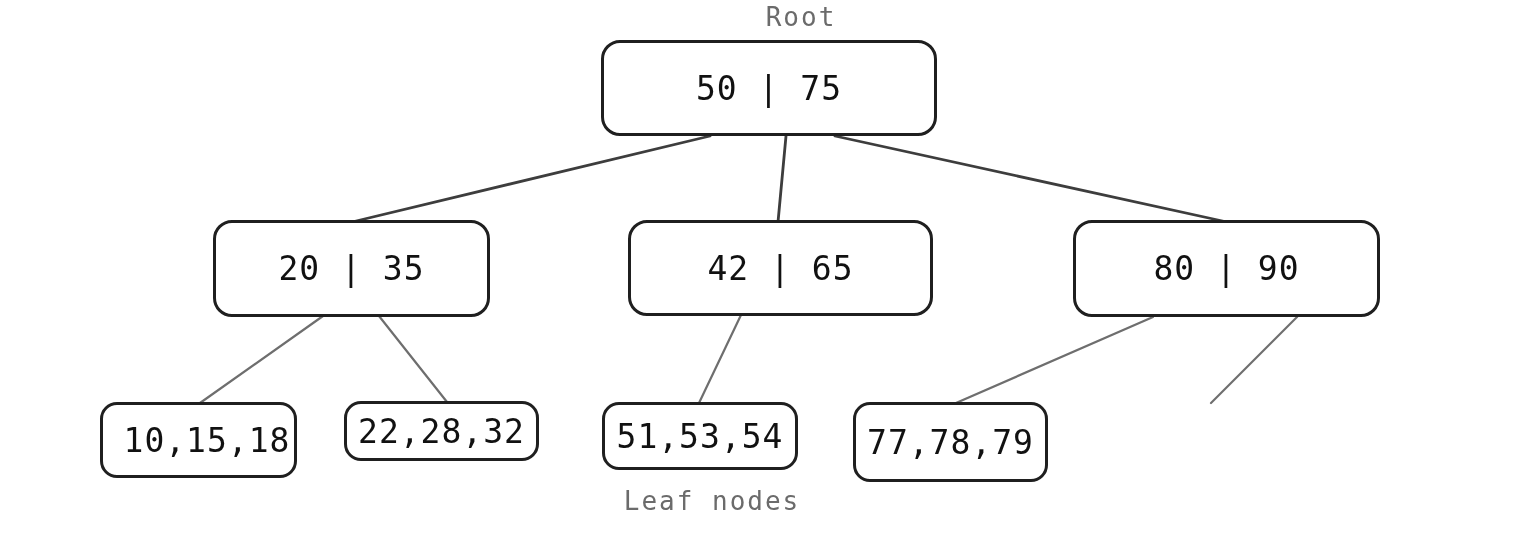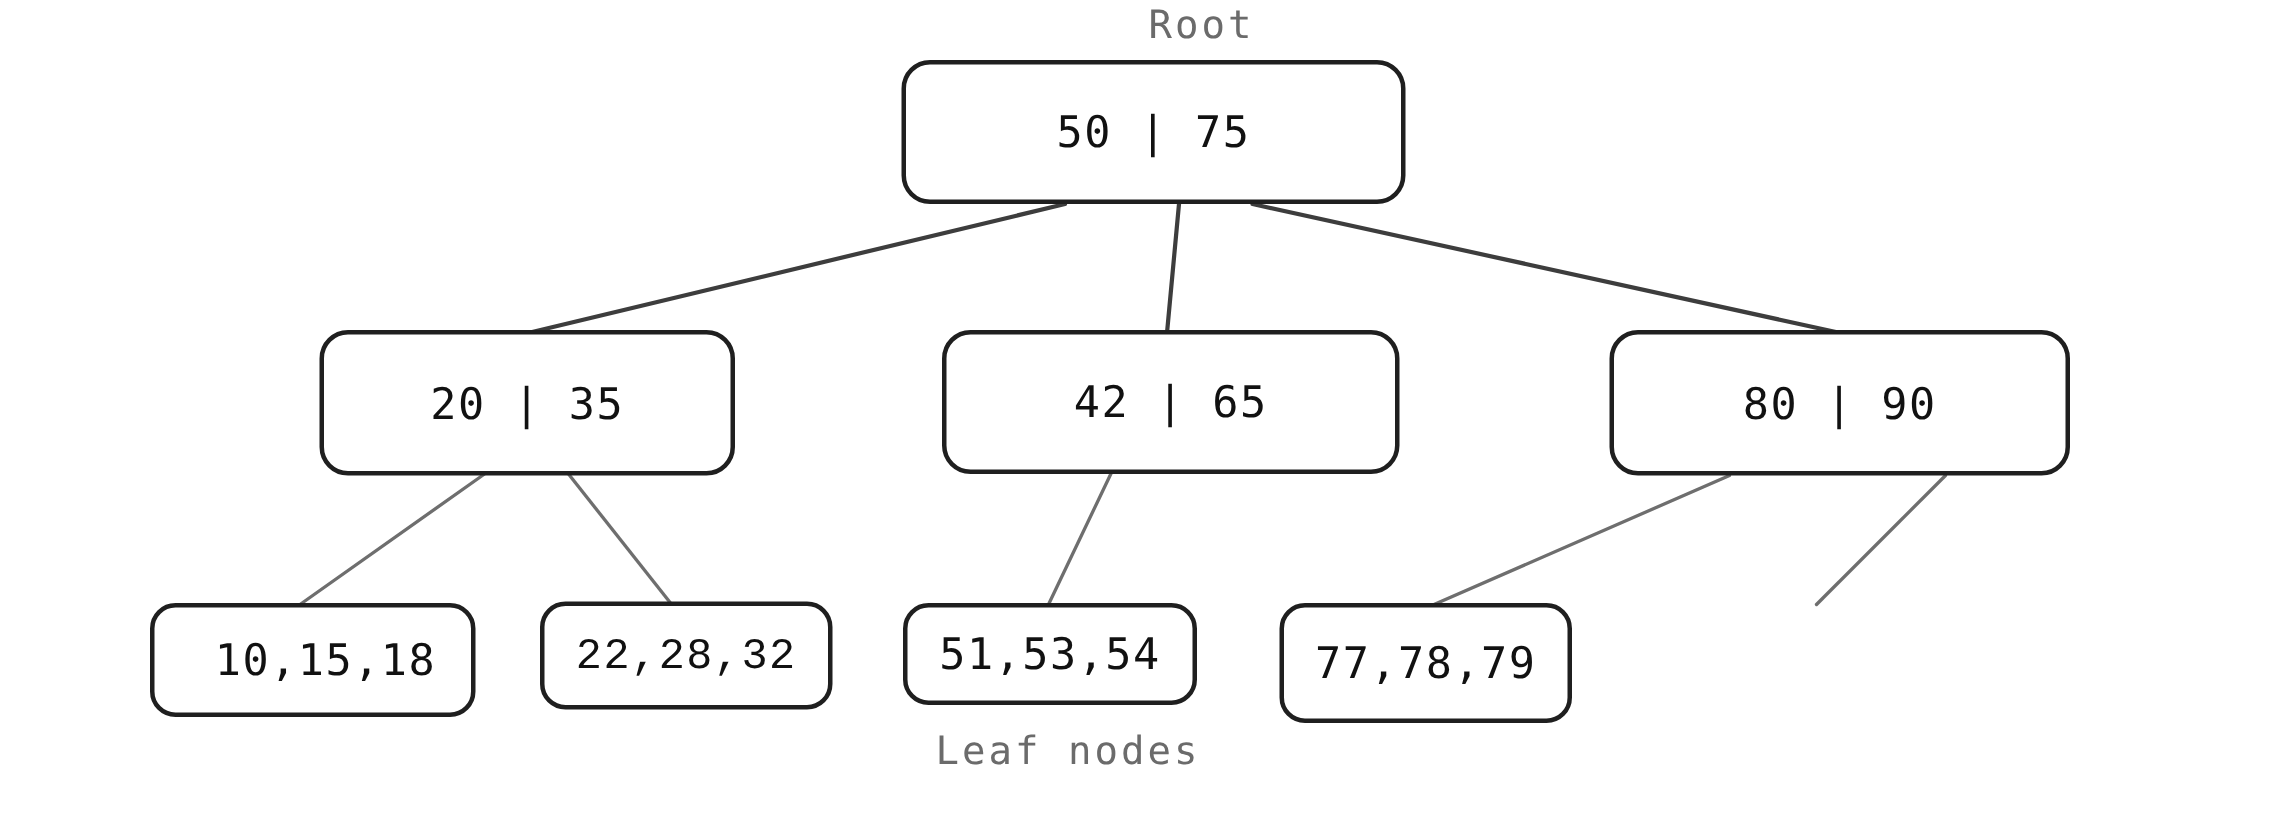--- a/index.html
+++ b/index.html
@@ -31,21 +31,21 @@
   }
   .tree-node {
     position: absolute;
     box-sizing: border-box;
     background: var(--node-fill, #ffffff);
     border: 3px solid var(--node-border, #1f1f1f);
     border-radius: 19px;
     display: flex;
     align-items: center;
     justify-content: center;
-    font-size: 29px;
+    font-size: 33px;
     letter-spacing: 1px;
     color: var(--node-text, #111111);
     white-space: pre;
   }
   .tree-node.leaf {
     border-radius: 17px;
   }
   .diagram-label {
     position: absolute;
     transform: translateX(-50%);
@@ -69,20 +69,20 @@
       <line x1="379" y1="316" x2="447" y2="402" stroke="#6e6e6e" stroke-width="2.2" stroke-linecap="round"></line>
       <line x1="741" y1="315" x2="699" y2="403" stroke="#6e6e6e" stroke-width="2.2" stroke-linecap="round"></line>
       <line x1="1153" y1="317" x2="956" y2="403" stroke="#6e6e6e" stroke-width="2.2" stroke-linecap="round"></line>
       <line x1="1297" y1="317" x2="1211" y2="403" stroke="#6e6e6e" stroke-width="2.2" stroke-linecap="round"></line>
     </svg>
   <div class="nodes-layer">
       <div class="tree-node" style="left: 601px; top: 40px; width: 336px; height: 96px;">50 | 75</div>
       <div class="tree-node" style="left: 213px; top: 220px; width: 277px; height: 97px;">20 | 35</div>
       <div class="tree-node" style="left: 628px; top: 220px; width: 305px; height: 96px;">42 | 65</div>
       <div class="tree-node" style="left: 1073px; top: 220px; width: 307px; height: 97px;">80 | 90</div>
-      <div class="tree-node leaf" style="left: 100px; top: 402px; width: 217px; height: 76px; padding-left: 17px;">10,15,18</div>
-      <div class="tree-node leaf" style="left: 360px; top: 401px; width: 195px; height: 72px; font-family: Liberation Mono, monospace;">22,28,32</div>
+      <div class="tree-node leaf" style="left: 100px; top: 402px; width: 197px; height: 76px; padding-left: 17px;">10,15,18</div>
+      <div class="tree-node leaf" style="left: 344px; top: 401px; width: 195px; height: 60px;">22,28,32</div>
       <div class="tree-node leaf" style="left: 602px; top: 402px; width: 196px; height: 68px;">51,53,54</div>
       <div class="tree-node leaf" style="left: 853px; top: 402px; width: 195px; height: 80px;">77,78,79</div>
     </div>
   <div class="diagram-label root-label">Root</div>
   <div class="diagram-label leaf-label">Leaf nodes</div>
 </div>
 
 </body></html>

